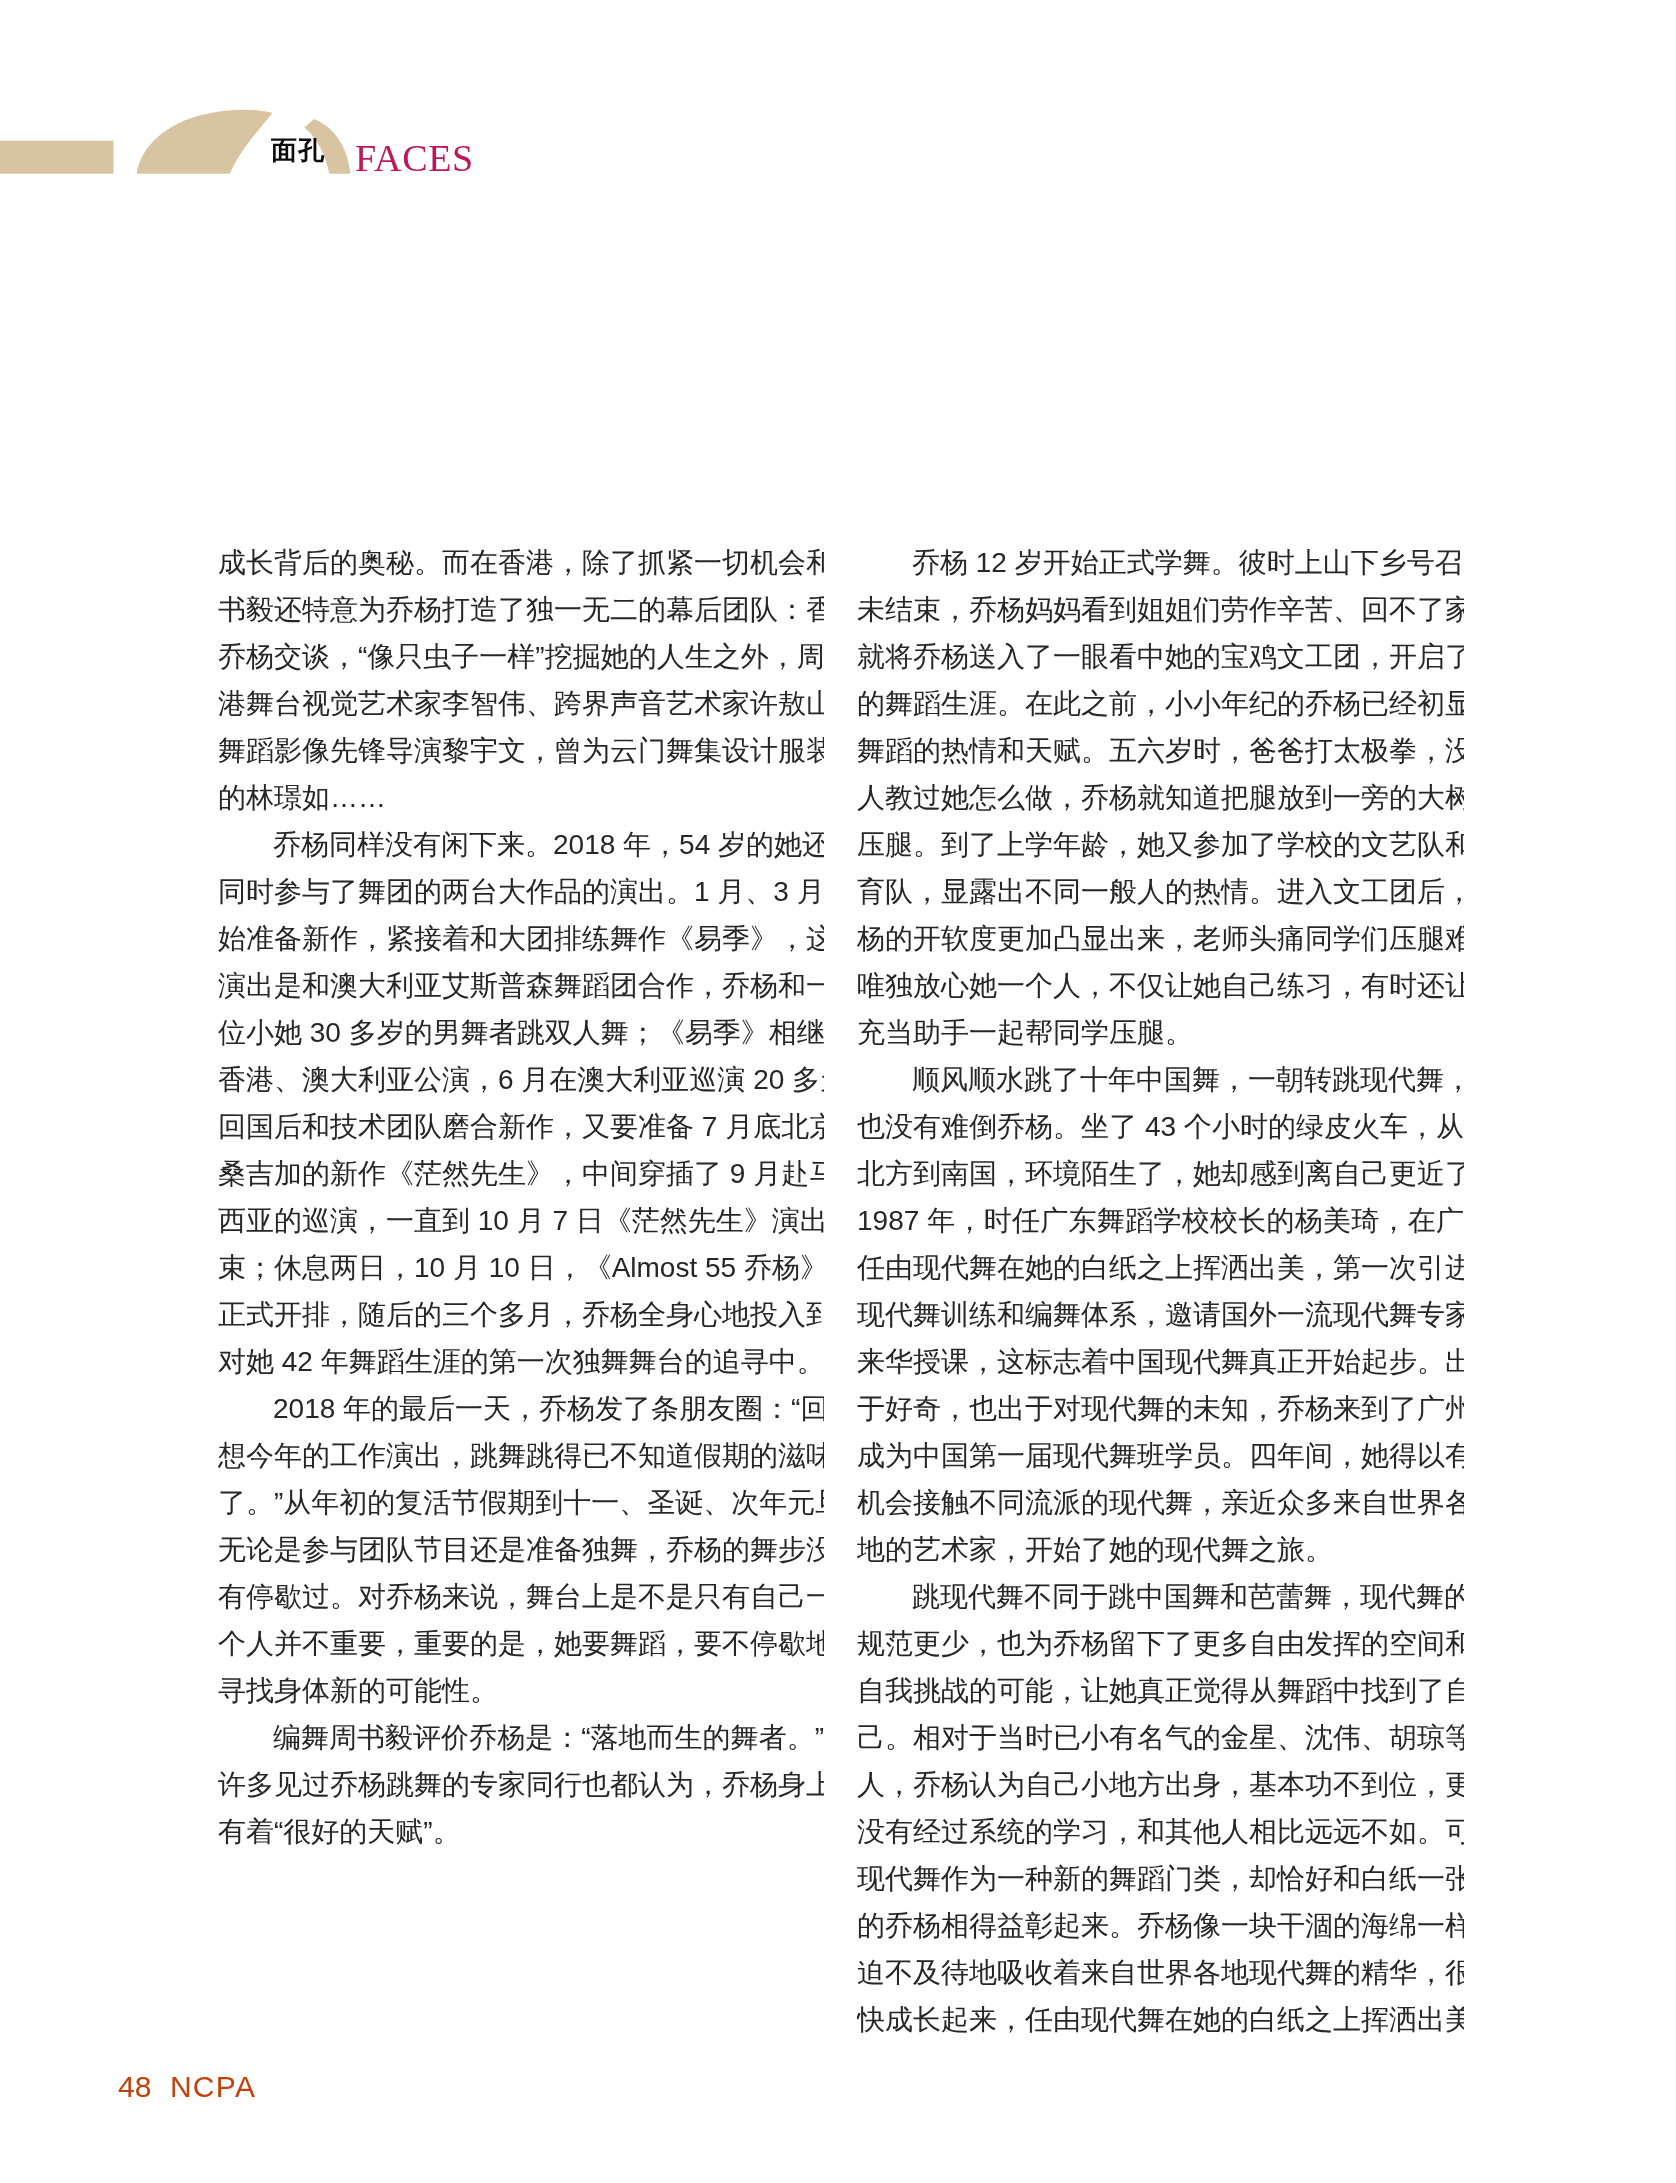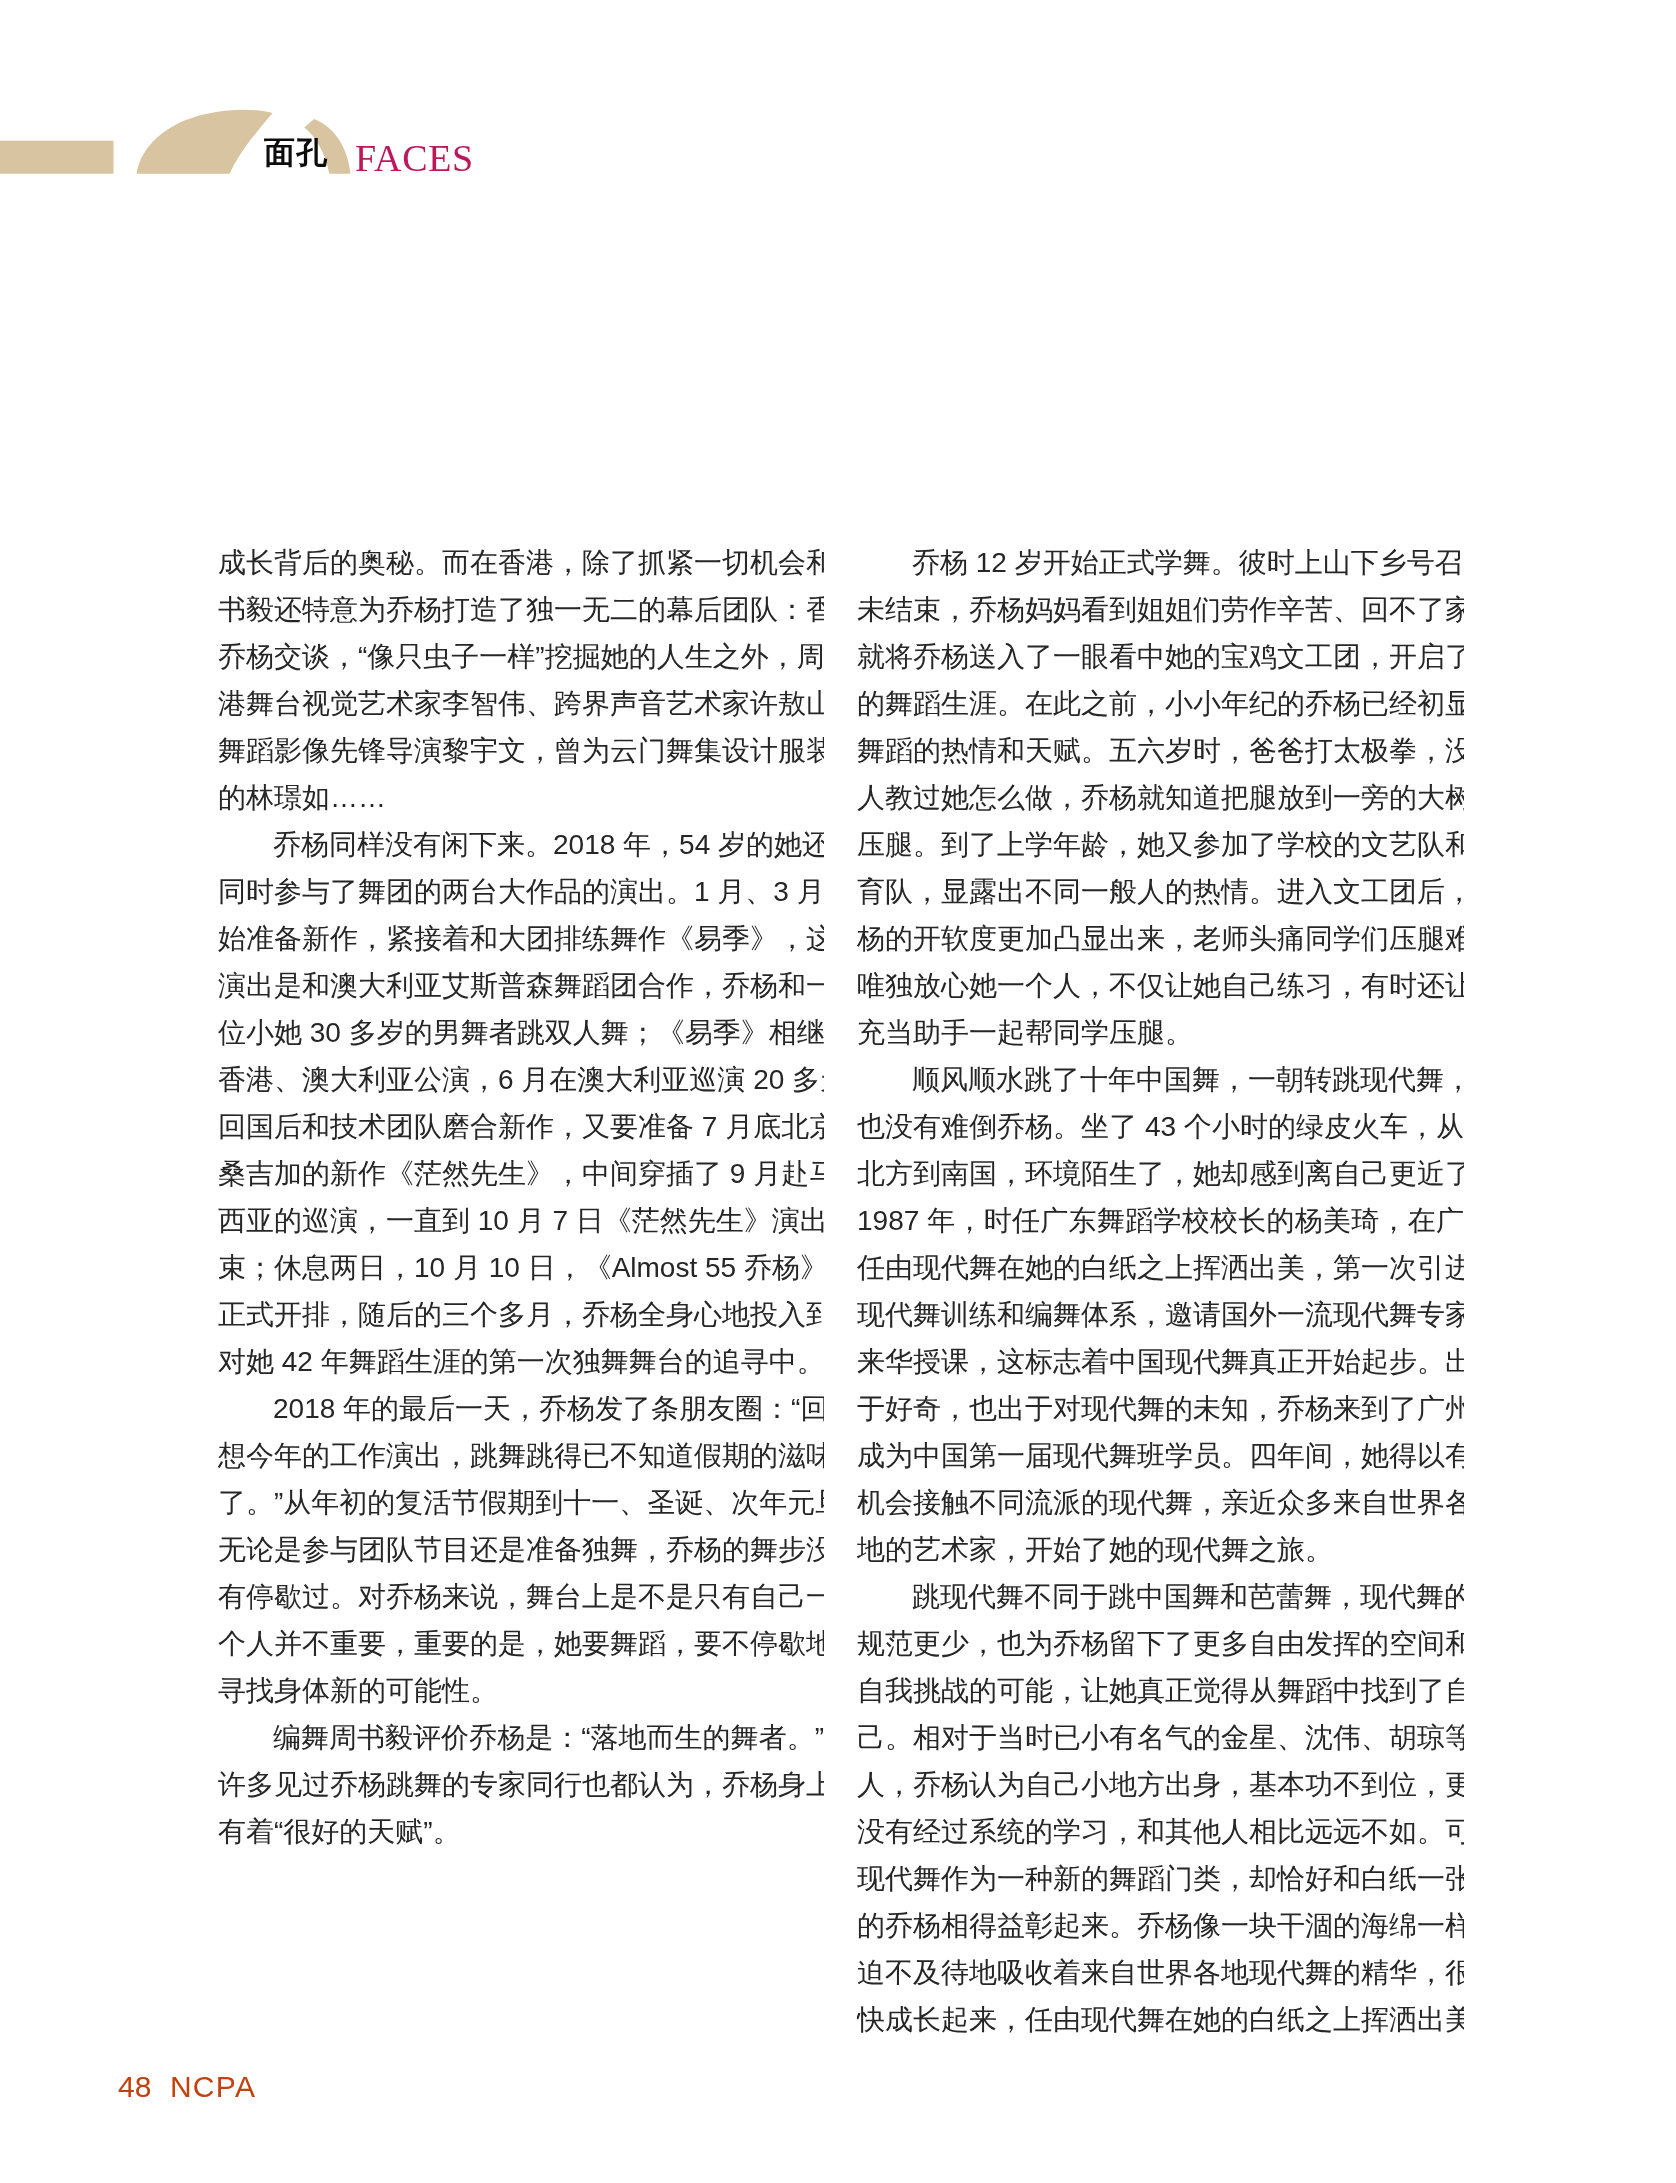--- a/index.html
+++ b/index.html
@@ -6,22 +6,22 @@
   .page{
     position:relative;
     width:1676px;height:2183px;
     background:#ffffff;
     overflow:hidden;
     font-family:"Liberation Sans", sans-serif;
   }
   
   .header-art{position:absolute;left:0;top:99px;width:462px;height:86px;}
   .sec-cn{
-    position:absolute;left:264px;top:137px;
-    font-size:31px;line-height:1;font-weight:700;color:#0c0c0c;
+    position:absolute;left:271px;top:137px;
+    font-size:26px;line-height:1;font-weight:700;color:#0c0c0c;
     letter-spacing:1.3px;white-space:nowrap;
   }
   .sec-en{
     position:absolute;left:355px;top:139px;
     font-family:"Liberation Serif", serif;
     font-size:38px;line-height:1;color:#be185d;
     letter-spacing:0.7px;white-space:nowrap;
   }
   
   .col{position:absolute;top:539px;}

